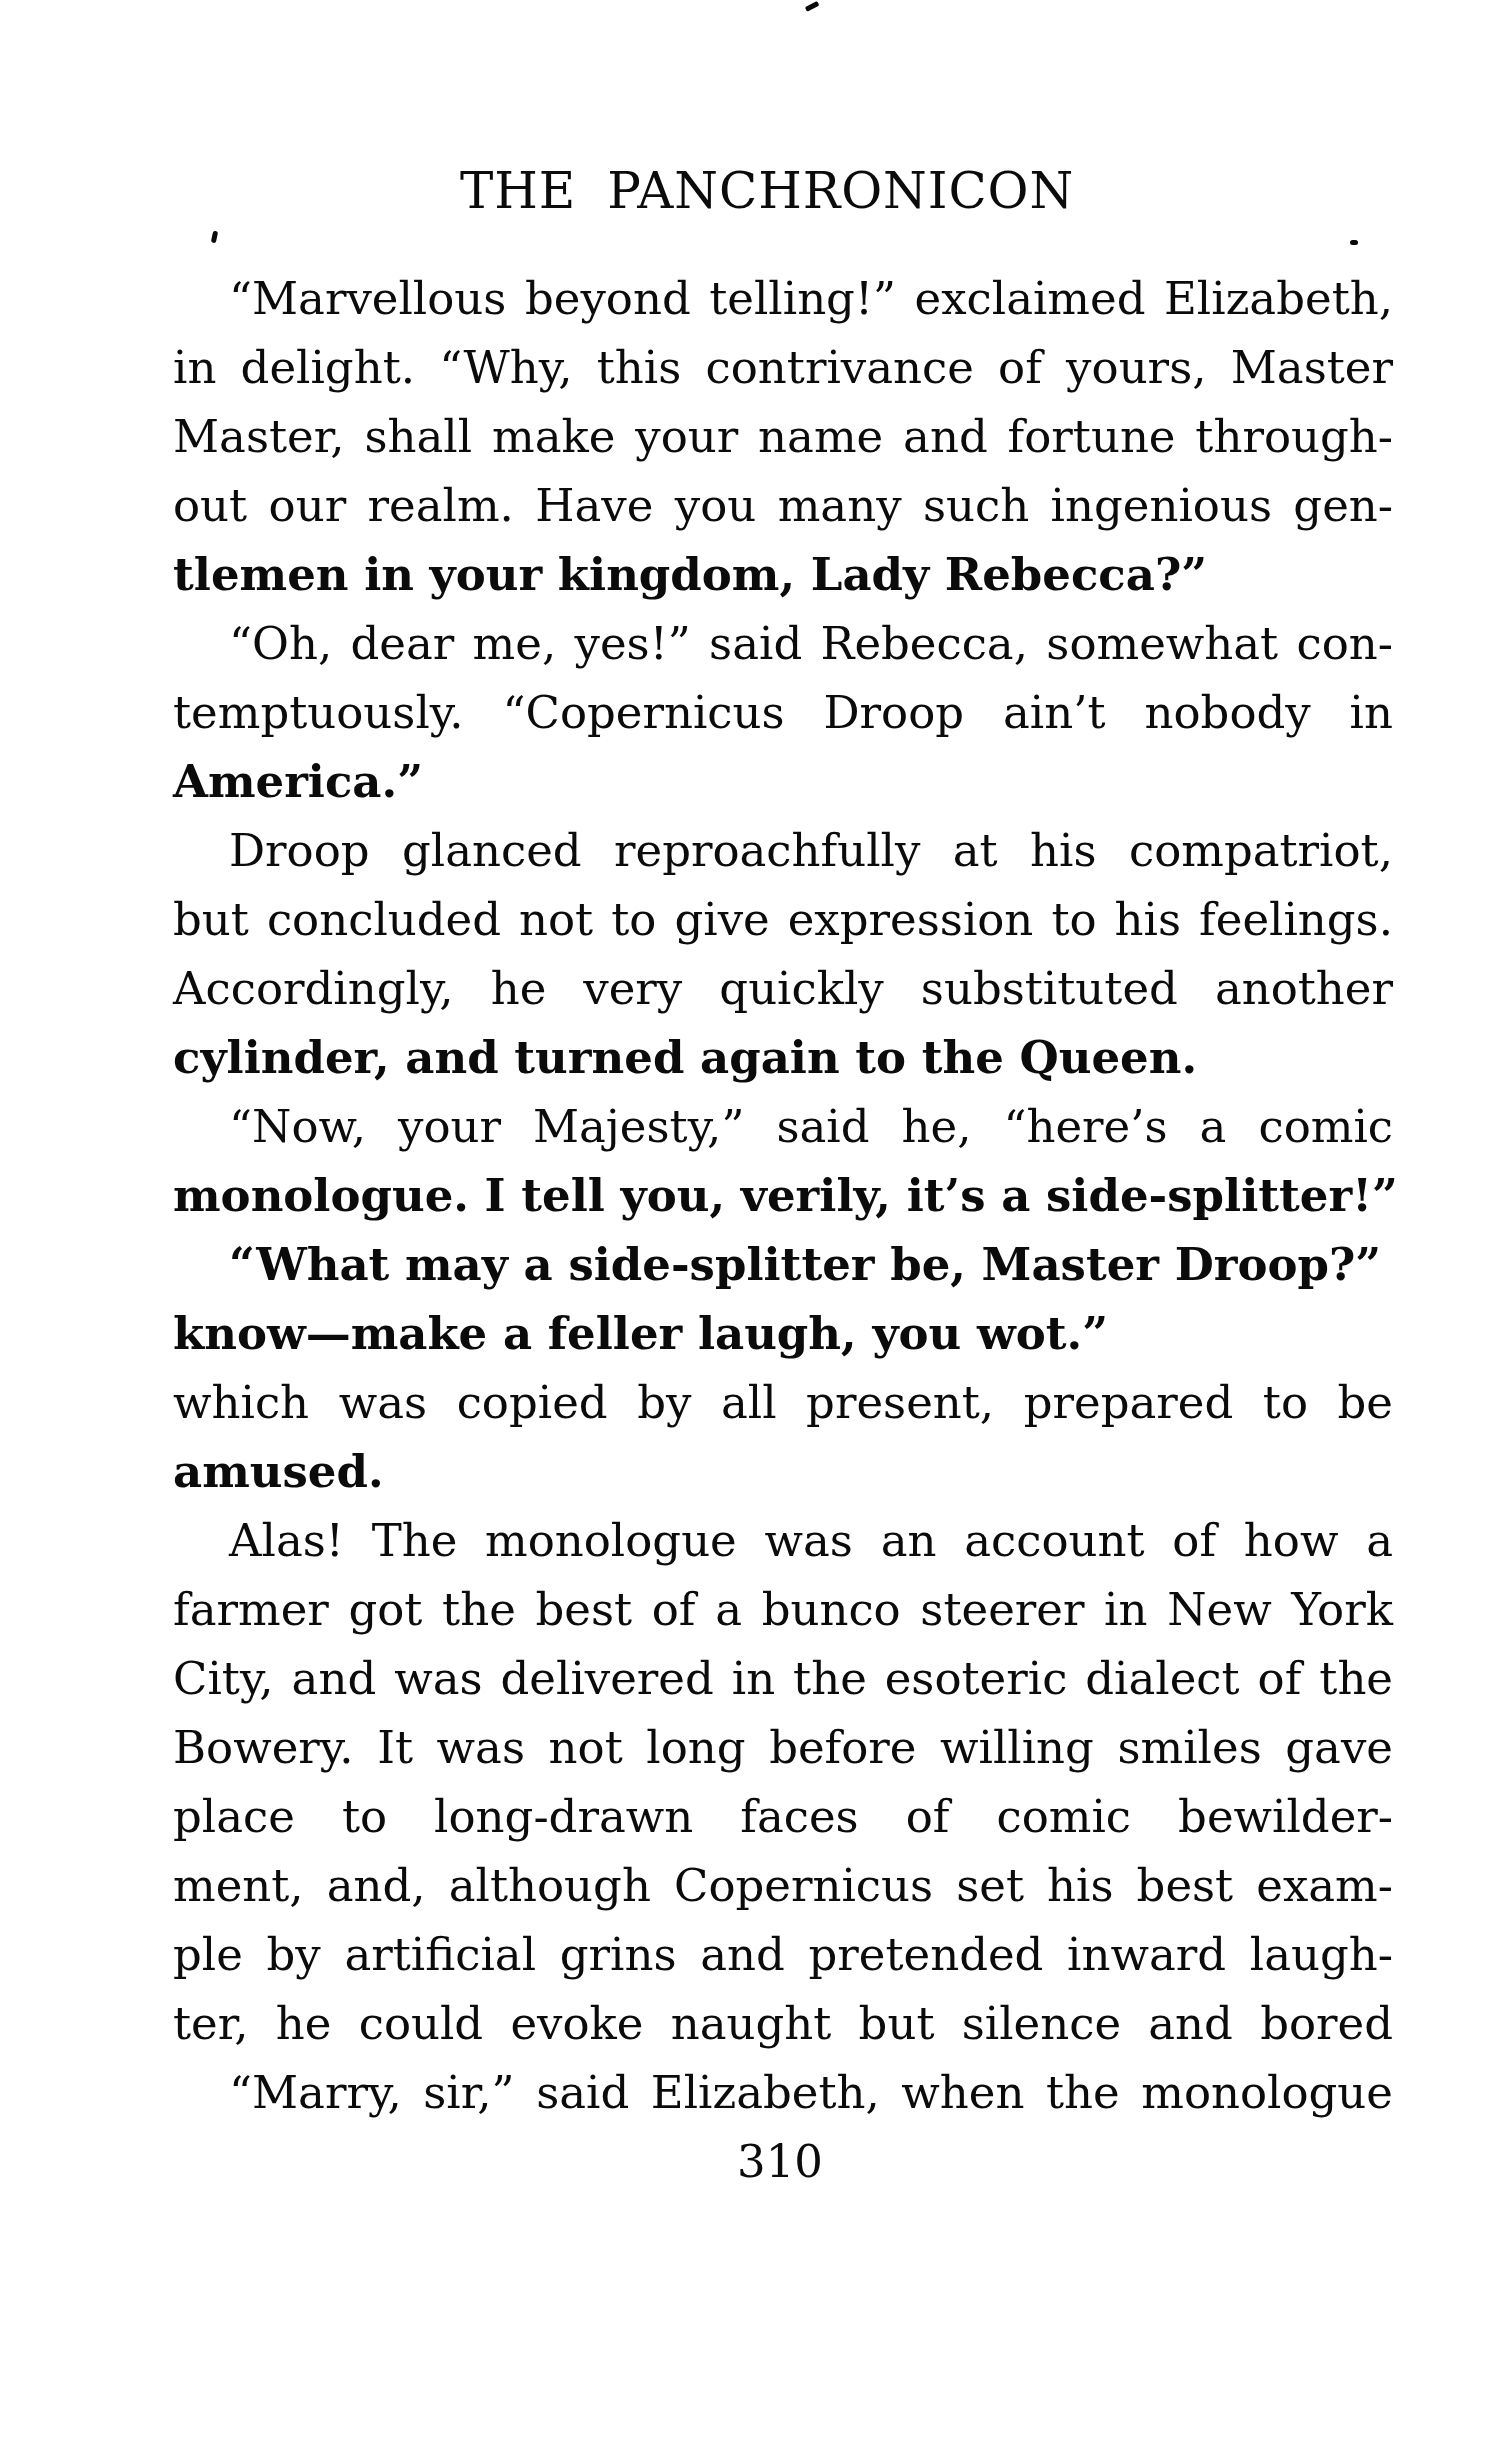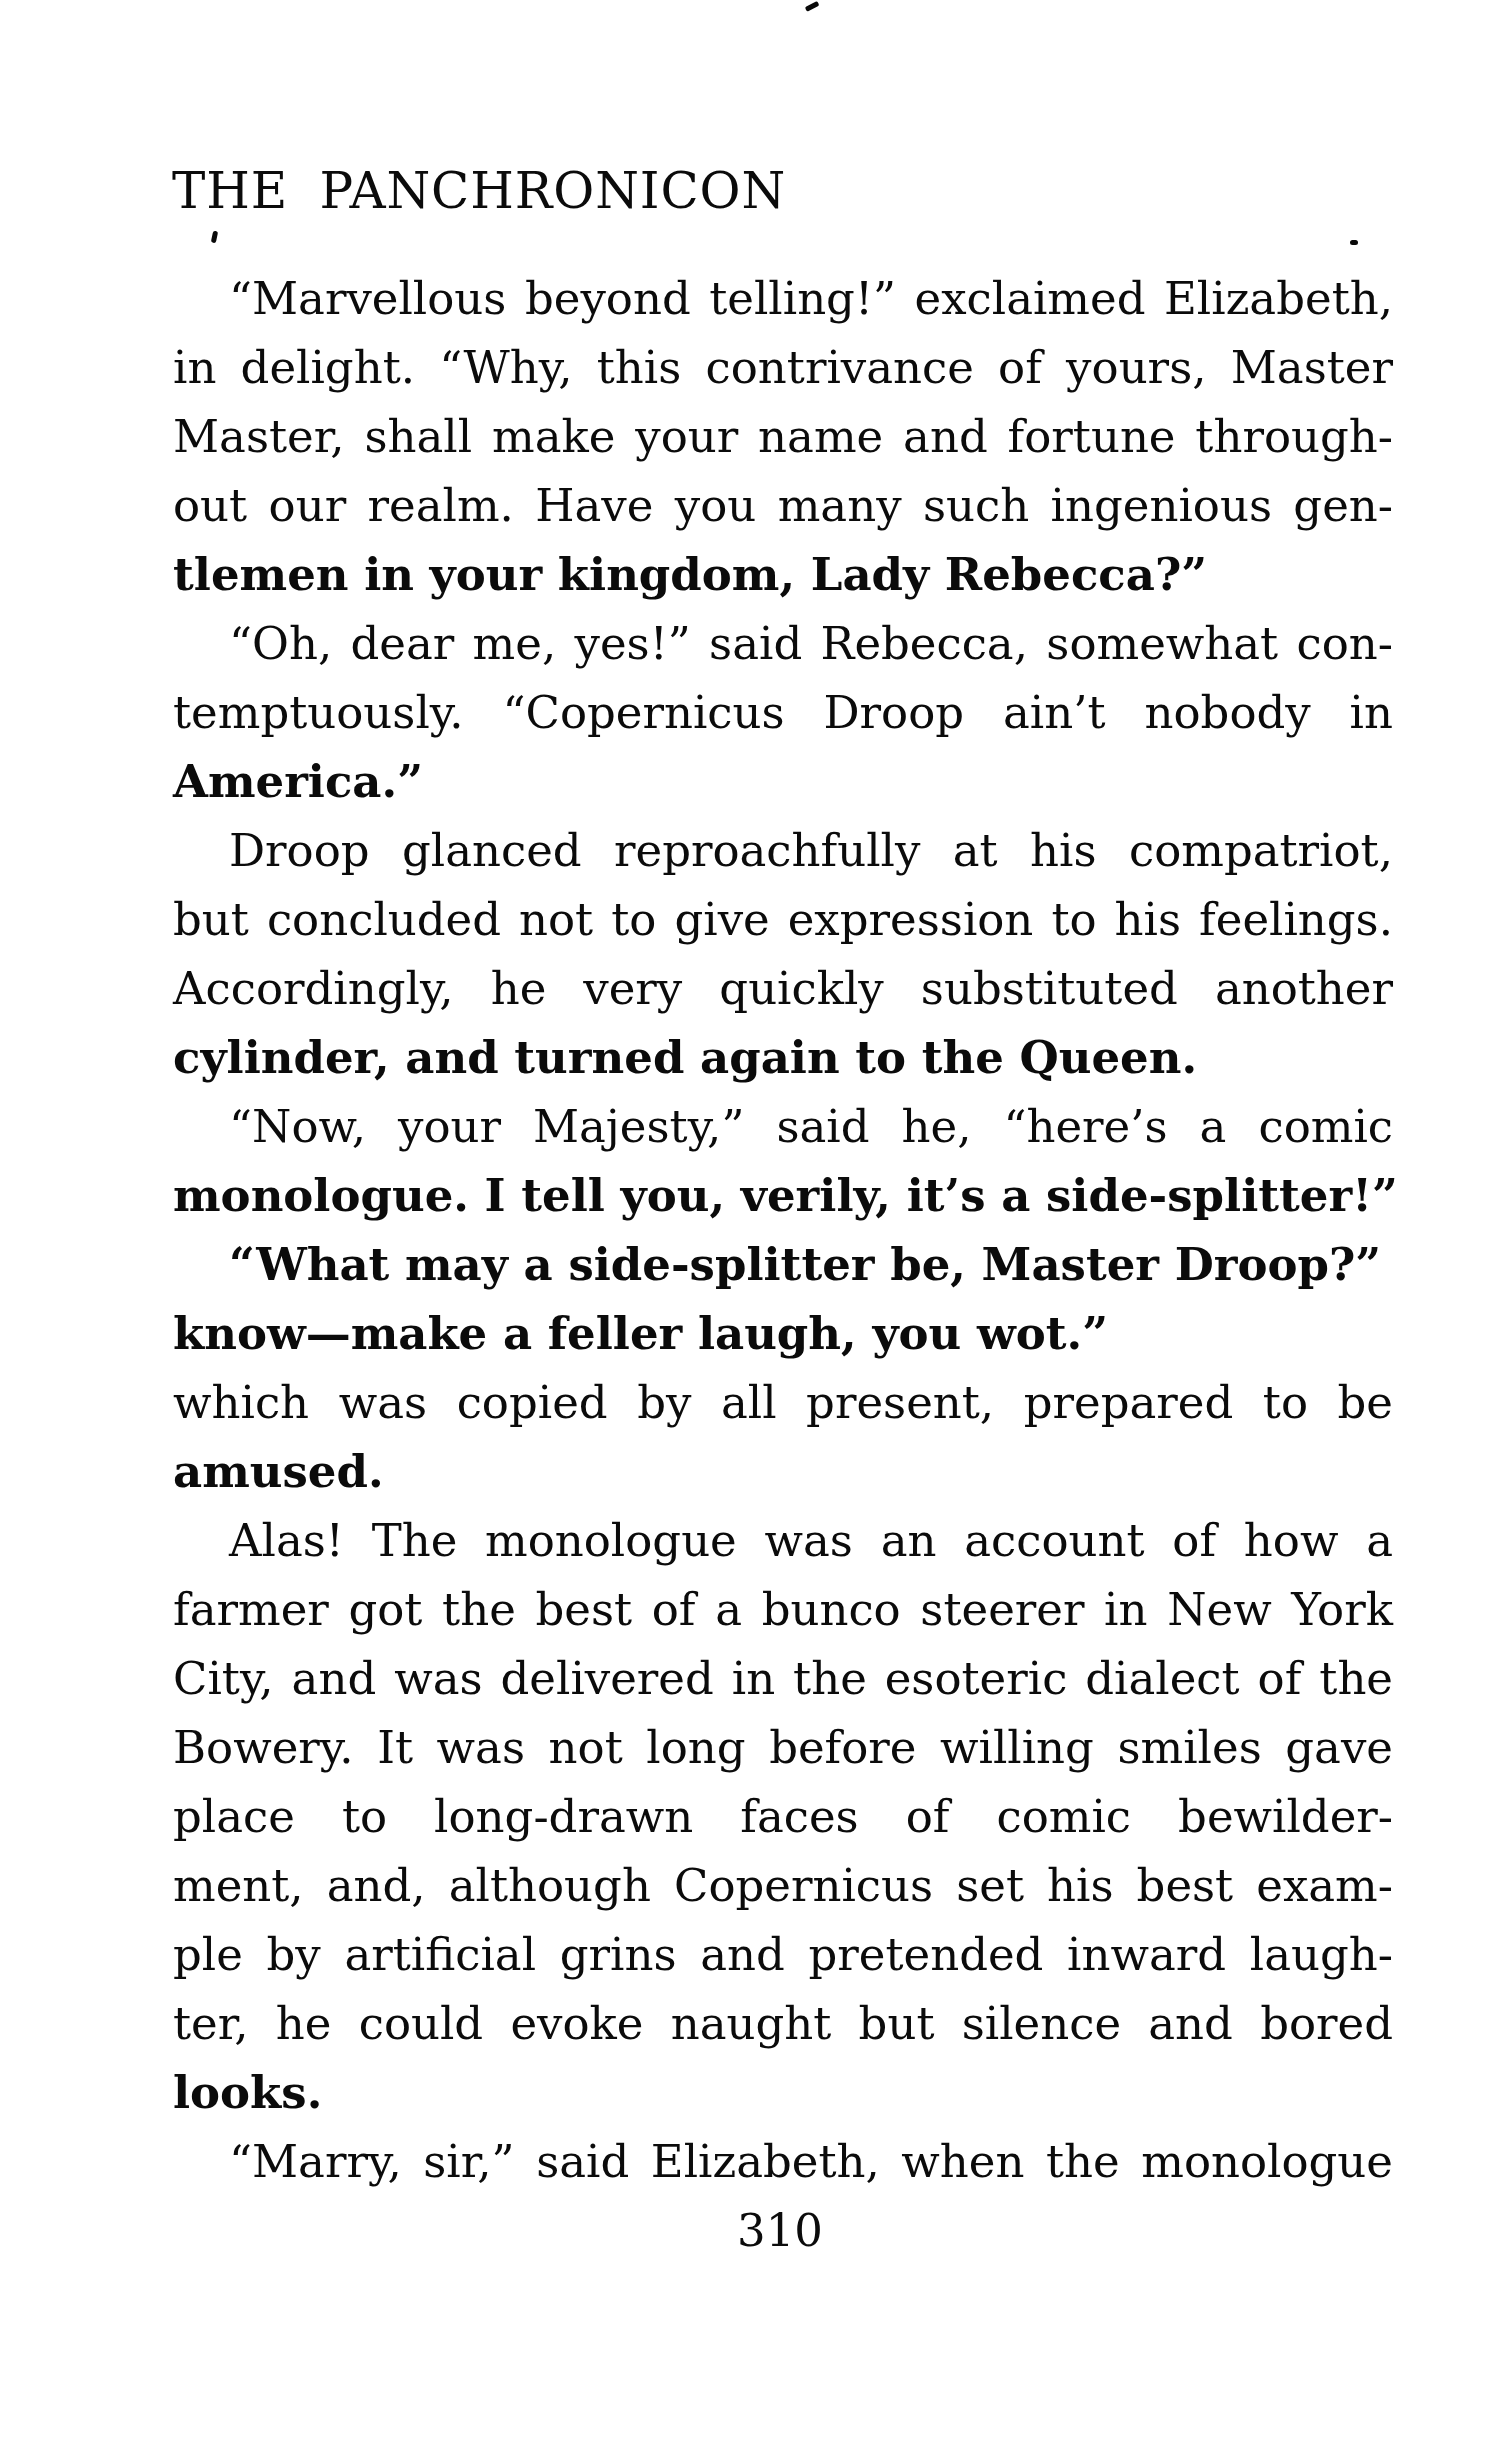--- a/index.html
+++ b/index.html
@@ -11,23 +11,24 @@
     position: relative;
     width: 1492px;
     height: 2462px;
     background: #ffffff;
     overflow: hidden;
     font-family: "DejaVu Serif", serif;
     color: #0b0b0b;
   }
   .running-header {
     position: absolute;
-    left: 172px;
+    left: 154px;
     top: 161px;
     width: 1226px;
+    text-align: center;
     font-size: 50px;
     line-height: 1.2;
     font-weight: 400;
     letter-spacing: 0.9px;
     word-spacing: 14.5px;
     white-space: nowrap;
   }
   .text-block {
     position: absolute;
     left: 167px;
@@ -105,20 +106,19 @@
         <div class="line">which was copied by all present, prepared to be</div>
         <div class="line no-j">amused.</div>
         <div class="line indent">Alas!  The monologue was an account of how a</div>
         <div class="line">farmer got the best of a bunco steerer in New York</div>
         <div class="line">City, and was delivered in the esoteric dialect of the</div>
         <div class="line">Bowery.  It was not long before willing smiles gave</div>
         <div class="line">place to long-drawn faces of comic bewilder-</div>
         <div class="line">ment, and, although Copernicus set his best exam-</div>
         <div class="line">ple by artificial grins and pretended inward laugh-</div>
         <div class="line">ter, he could evoke naught but silence and bored</div>
-        <div class="line no-j">looks.</div>
         <div class="line indent">“Marry, sir,” said Elizabeth, when the monologue</div>
       </div>
     <div class="page-number">310</div>
   </div>
 
 </div>
 
 
 </body></html>

